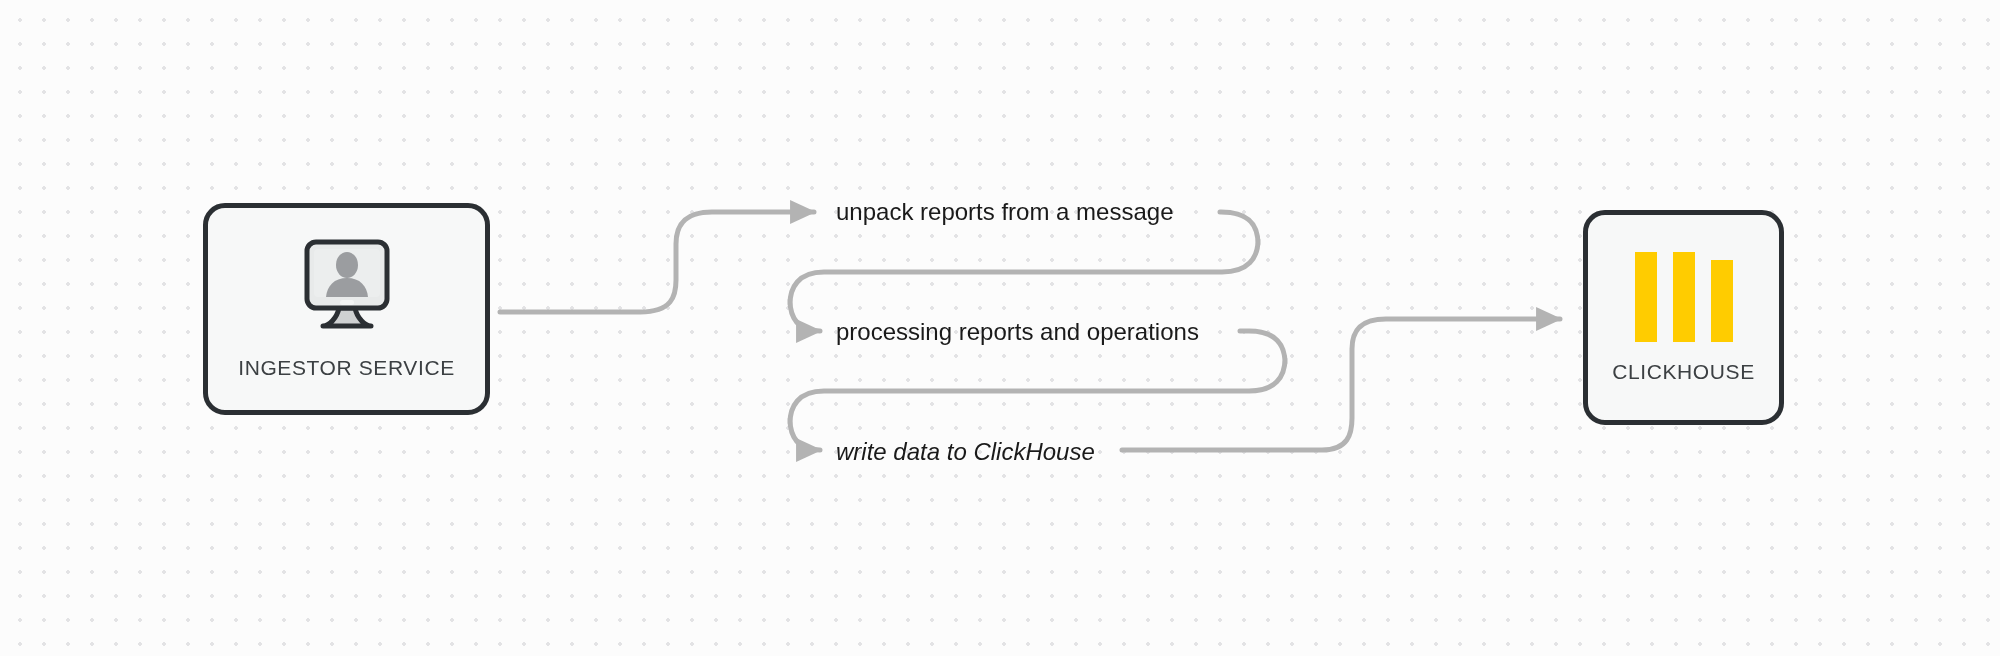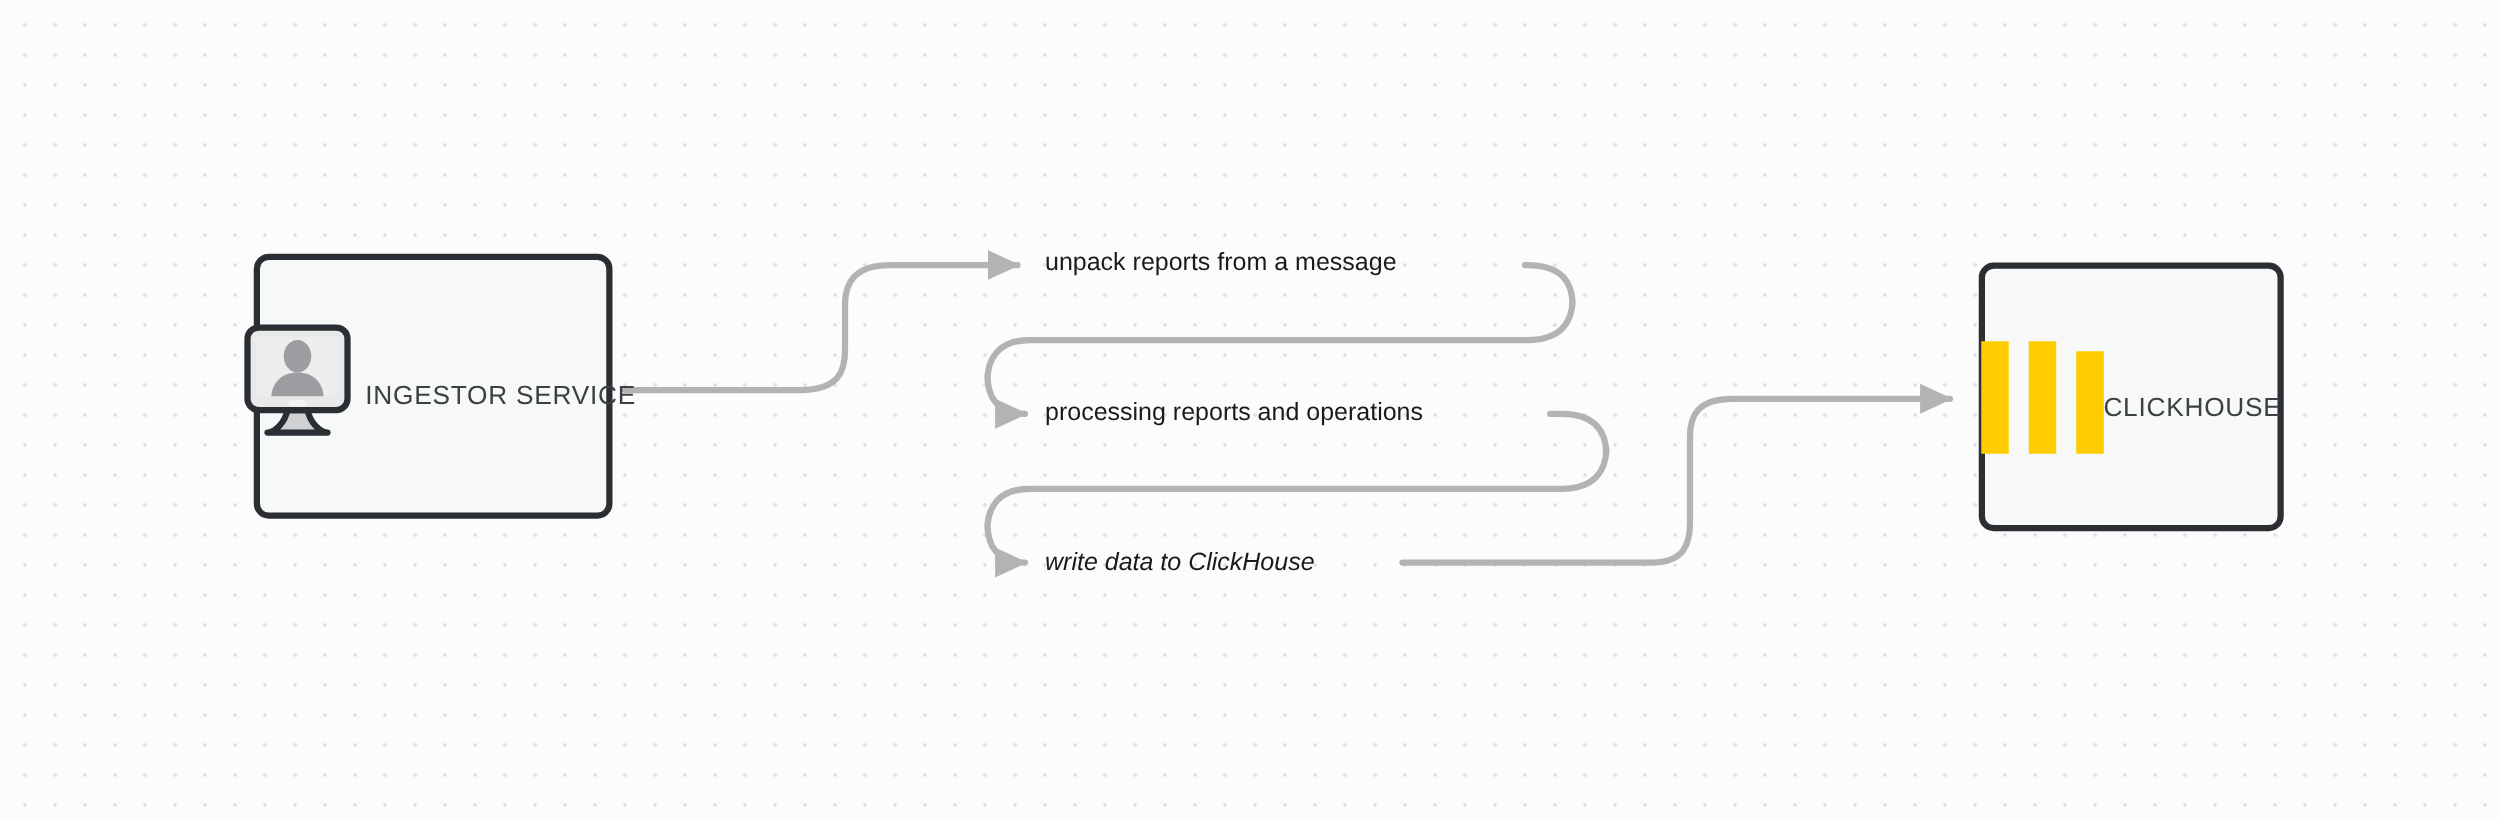--- a/index.html
+++ b/index.html
@@ -28,22 +28,23 @@
     height: 656px;
     pointer-events: none;
   }
 
   
   .node {
     position: absolute;
     box-sizing: border-box;
     background: #f7f8f8;
     border: 5px solid #2b2f33;
-    border-radius: 12px;
+    border-radius: 22px;
     display: flex;
+    flex-direction: column;
     align-items: center;
     justify-content: center;
   }
   .node-label {
     font-size: 21px;
     letter-spacing: 0.6px;
     color: #3c4043;
     text-align: center;
     white-space: nowrap;
   }
@@ -52,21 +53,21 @@
     left: 203px;
     top: 203px;
     width: 287px;
     height: 212px;
   }
   #node-ingestor .node-label { margin-top: 16px; }
 
   #node-clickhouse {
     left: 1583px;
     top: 210px;
-    width: 244px;
+    width: 201px;
     height: 215px;
   }
   #node-clickhouse .node-label { margin-top: 18px; }
 
   
   .ch-bars {
     display: flex;
     align-items: flex-end;
     gap: 16px;
     height: 90px;
@@ -77,21 +78,21 @@
     background: #ffcc00;
   }
   .ch-bar.short { height: 82px; }
 
   
   .monitor-icon { display: block; }
 
   
   .edge-label {
     position: absolute;
-    font-size: 20px;
+    font-size: 24px;
     color: #1a1a1a;
     white-space: nowrap;
     line-height: 1;
   }
   #edge-label-0 { left: 836px; top: 200px; }
   #edge-label-1 { left: 836px; top: 320px; }
   #edge-label-2 { left: 836px; top: 440px; font-style: italic; }
 </style>
 </head>
 <body>

